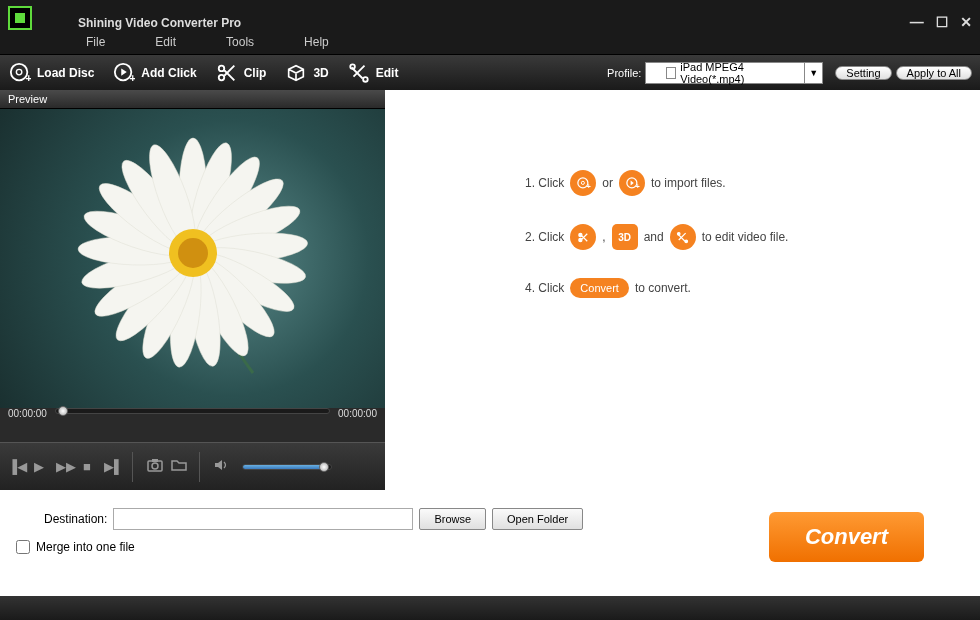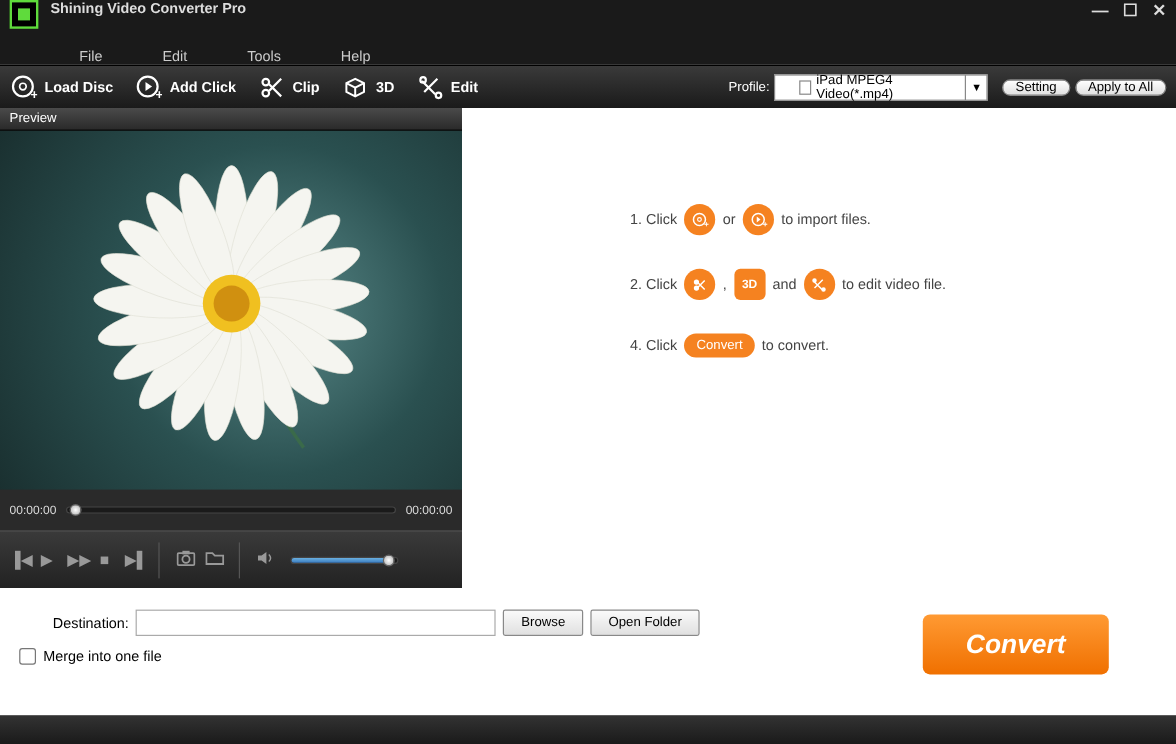--- a/index.html
+++ b/index.html
@@ -1,43 +1,43 @@
 <!DOCTYPE html>
 <html><head>
 <meta charset="utf-8">
 <style>
 * { margin: 0; padding: 0; box-sizing: border-box; font-family: Arial, sans-serif; }
 body { width: 980px; height: 620px; background: #fff; overflow: hidden; }
 
-.titlebar { height: 30px; background: #1a1a1a; display: flex; align-items: flex-start; padding: 0 8px; }
+.titlebar { height: 30px; background: #1a1a1a; display: flex; align-items: flex-end; padding: 0 8px; gap: 36px; }
 .app-icon { width: 24px; height: 24px; background: #000; border: 2px solid #5fdb3c; display: flex; align-items: center; justify-content: center; margin-right: 10px; }
 .app-icon-inner { width: 10px; height: 10px; background: #5fdb3c; }
 .app-title { color: #ddd; font-size: 12px; font-weight: bold; flex: 1; }
 .window-controls { display: flex; gap: 12px; color: #ddd; font-size: 14px; font-weight: bold; }
 .window-controls span { cursor: pointer; }
 
-.menubar { height: 24px; background: #1a1a1a; display: flex; align-items: flex-end; padding-left: 66px; gap: 50px; }
+.menubar { height: 24px; background: #1a1a1a; display: flex; align-items: center; padding-left: 86px; gap: 50px; }
 .menubar span { color: #ccc; font-size: 12px; cursor: pointer; }
 
 .toolbar { height: 36px; background: linear-gradient(#3a3a3a, #1a1a1a); display: flex; align-items: center; padding: 0 8px; border-top: 1px solid #000; }
 .tool-btn { display: flex; align-items: center; gap: 5px; color: #fff; font-size: 12px; font-weight: bold; margin-right: 18px; cursor: pointer; }
 .tool-icon { width: 24px; height: 24px; display: flex; align-items: center; justify-content: center; }
 .tool-icon svg { width: 22px; height: 22px; }
 .spacer { flex: 1; }
 .profile-label { color: #fff; font-size: 11px; margin-right: 4px; }
 .profile-select { background: #fff; border: 1px solid #888; height: 22px; width: 160px; display: flex; align-items: center; padding: 0 20px; font-size: 11px; cursor: pointer; }
 .profile-arrow { background: #fff; border: 1px solid #888; border-left: none; width: 18px; height: 22px; display: flex; align-items: center; justify-content: center; cursor: pointer; margin-right: 8px; font-size: 9px; }
 .toolbar-btn { background: linear-gradient(#fff, #e0e0e0); border: 1px solid #888; height: 14px; padding: 0 10px; font-size: 11px; border-radius: 10px; cursor: pointer; margin-left: 4px; }
 
 .content { display: flex; height: 400px; }
 .preview-panel { width: 385px; background: #2a2a2a; display: flex; flex-direction: column; }
 .preview-header { background: linear-gradient(#4a4a4a, #2a2a2a); color: #fff; font-size: 11px; padding: 3px 8px; border-bottom: 1px solid #000; }
 .preview-image { flex: 1; background: radial-gradient(circle at 60% 50%, #5a8a8a 0%, #2a5050 50%, #1a3030 100%); position: relative; overflow: hidden; }
 .flower { position: absolute; left: 50%; top: 48%; transform: translate(-50%, -50%); }
-.time-bar { height: 34px; background: #2a2a2a; display: flex; align-items: center; padding: 0 8px; gap: 8px; color: #ddd; font-size: 10px; }
+.time-bar { height: 34px; background: #2a2a2a; display: flex; padding: 0 8px; gap: 8px; color: #ddd; font-size: 10px; }
 .slider { flex: 1; height: 6px; background: #1a1a1a; border: 1px solid #444; border-radius: 3px; position: relative; }
 .slider-thumb { position: absolute; left: 2px; top: -3px; width: 10px; height: 10px; background: radial-gradient(#fff, #aaa); border-radius: 50%; border: 1px solid #666; }
 .controls { height: 48px; background: linear-gradient(#3a3a3a, #222); display: flex; align-items: center; padding: 0 8px; gap: 10px; border-top: 1px solid #555; }
 .ctrl-divider { width: 1px; height: 30px; background: #555; margin: 0 4px; }
 .ctrl-icon { color: #999; font-size: 13px; cursor: pointer; width: 14px; text-align: center; }
 .vol-slider { width: 90px; height: 6px; background: #1a1a1a; border: 1px solid #444; border-radius: 3px; position: relative; margin-left: 4px; }
 .vol-thumb { position: absolute; right: 2px; top: -3px; width: 10px; height: 10px; background: radial-gradient(#fff, #aaa); border-radius: 50%; border: 1px solid #666; }
 .vol-fill { position: absolute; left: 0; top: 0; bottom: 0; width: 90%; background: linear-gradient(#6ab0e0, #3a7bbf); border-radius: 3px; }
 
 .main-panel { flex: 1; background: #fff; padding: 80px 0 0 140px; }

